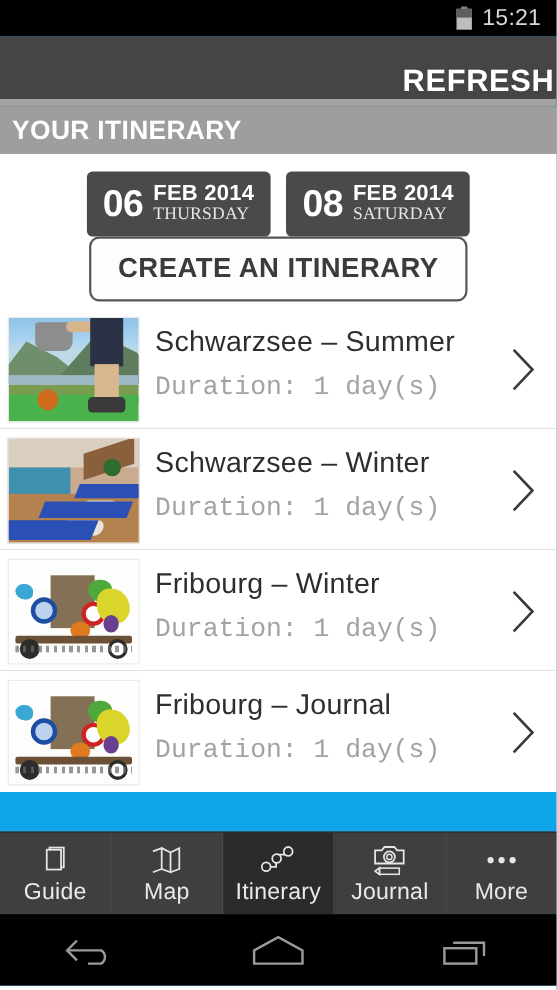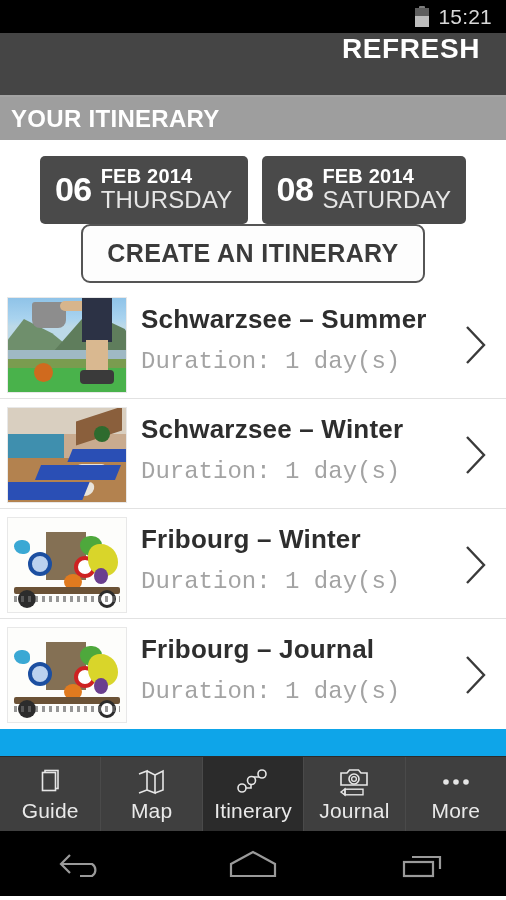--- a/index.html
+++ b/index.html
@@ -27,23 +27,23 @@
   }
   .battery .fill {
     position:absolute; left:0; top:2px; width:14px; height:8px;
     background:#5e5e5e;
   }
   .clock { color:#d8d8d8; font-size:21px; letter-spacing:.2px; }
 
   
   .actionbar {
     height:64px; background:#454545;
-    display:flex; align-items:flex-start; justify-content:flex-end;
-    padding-right:26px;
-    border-bottom:2px solid #a3a3a3;
+    display:flex; align-items:flex-end; justify-content:flex-end;
+    padding-right:2px;
+    border-bottom:7px solid #a3a3a3;
   }
   .actionbar .refresh {
     color:#ffffff; font-size:28px; font-weight:bold;
     letter-spacing:.6px;
   }
 
   
   .section-header {
     height:43px; background:#9e9e9e; display:flex; align-items:center;
     padding-left:11px;
@@ -63,21 +63,21 @@
   }
   .date-chip .daynum {
     color:#fff; font-size:34px; font-weight:bold; line-height:1;
     letter-spacing:-.5px;
   }
   .date-chip .meta { display:flex; flex-direction:column; line-height:1.06; }
   .date-chip .meta .monthyear {
     color:#ffffff; font-size:20px; font-weight:bold; letter-spacing:.2px;
   }
   .date-chip .meta .weekday {
-    color:#e6e6e6; font-size:24px; font-weight:normal; letter-spacing:.2px;
+    color:#e6e6e6; font-size:16px; font-weight:normal; letter-spacing:.2px;font-family:Liberation Serif, serif;
   }
 
   .create-row { display:flex; justify-content:center; }
   .create-btn {
     background:#fdfdfd; border:2px solid #555; border-radius:9px;
     padding:13px 24px; color:#3b3b3b; font-size:25px; font-weight:bold;
     letter-spacing:.4px; cursor:pointer;
   }
 
   
@@ -88,21 +88,21 @@
     border-bottom:1px solid #e2e2e2;
     overflow:hidden;
   }
   .sugg-item:last-child { border-bottom:none; }
   .thumb {
     width:120px; height:96px; flex:none; border:1px solid #e8e8e8;
     position:relative; overflow:hidden; background:#ddd;
   }
   .sugg-text { flex:1; padding-left:14px; padding-top:7px; min-width:0; }
   .sugg-title {
-    font-size:26px; font-weight:bold; color:#2e2e2e; letter-spacing:.2px;
+    font-size:26px; font-weight:normal; color:#2e2e2e; letter-spacing:.2px;
     white-space:nowrap;
   }
   .sugg-sub {
     font-size:24px; color:#a3a3a3; margin-top:13px; white-space:nowrap;font-family:Liberation Mono, monospace;
   }
   .chev { width:60px; flex:none; display:flex; align-items:center;
           justify-content:center; height:96px; }
   .chev svg { display:block; }
 
   

